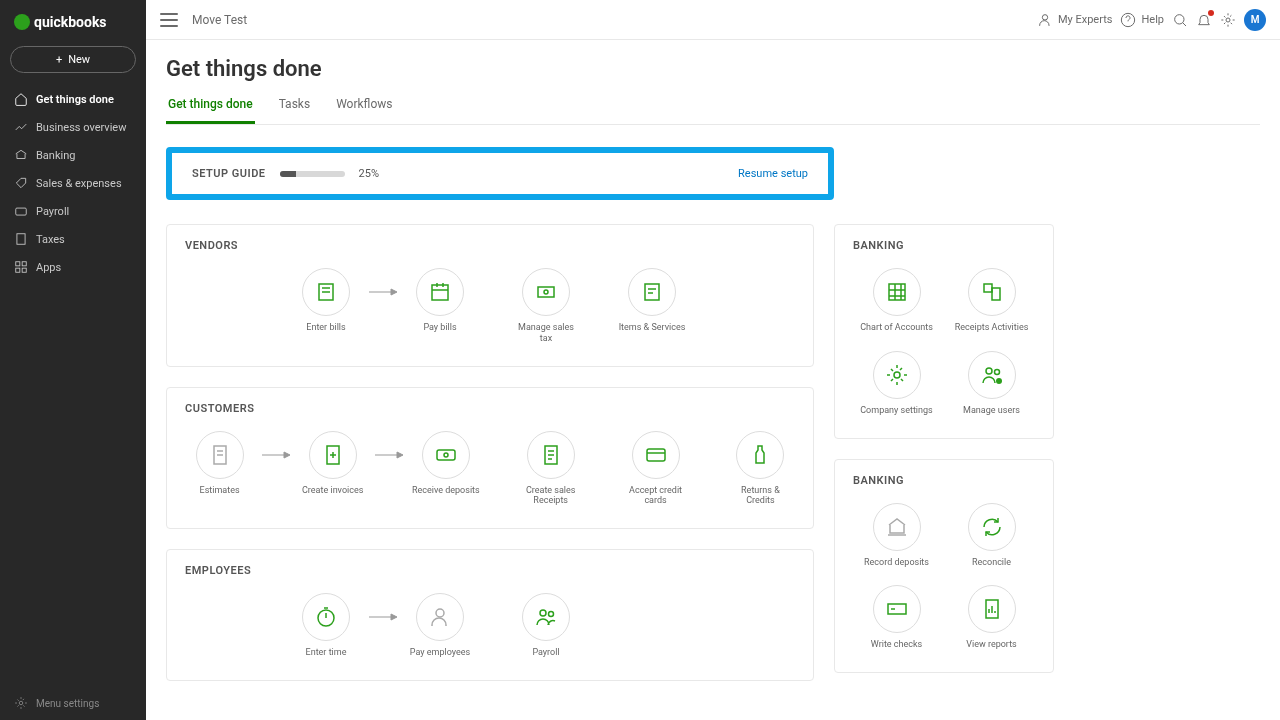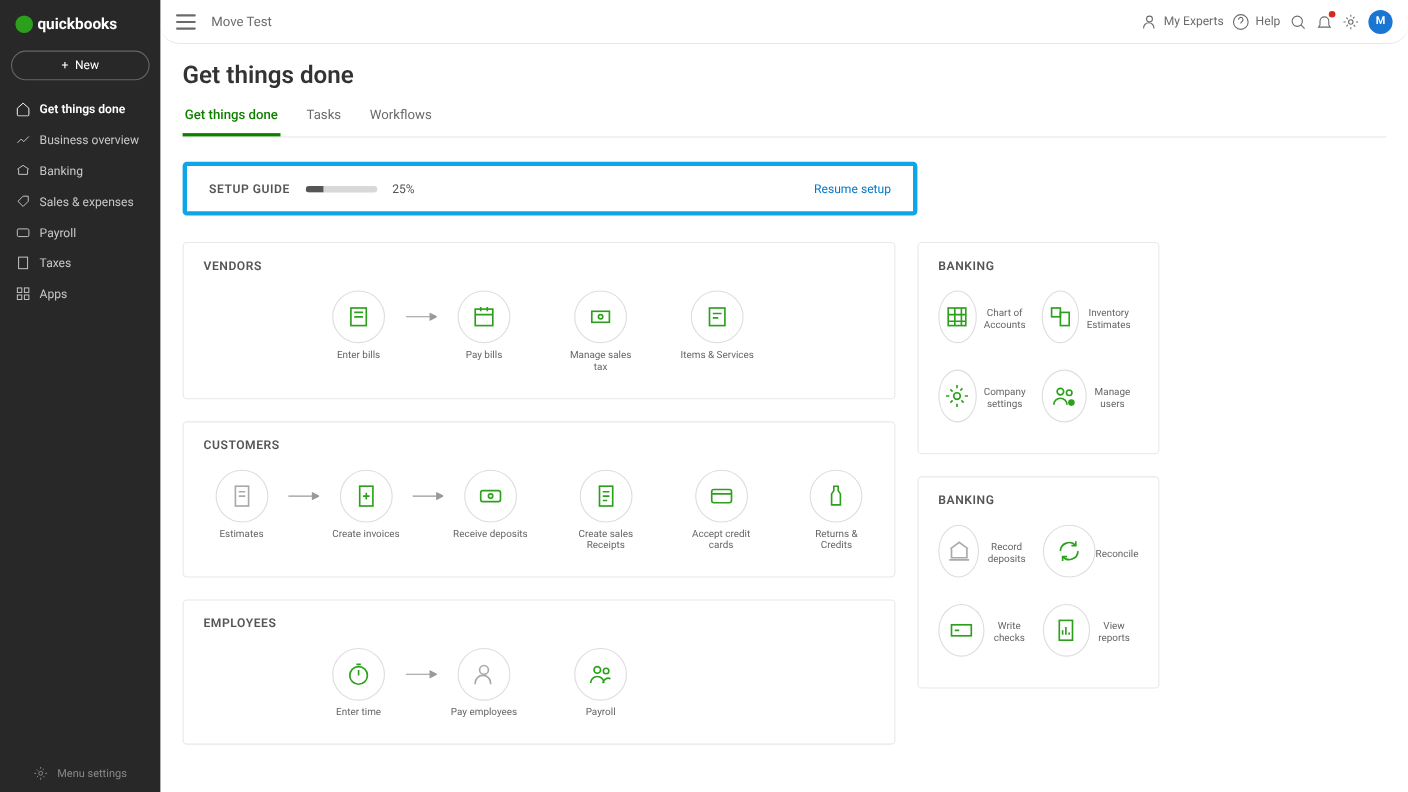--- a/index.html
+++ b/index.html
@@ -10,45 +10,45 @@
 .sidebar { width: 146px; background: #282828; color: #fff; display: flex; flex-direction: column; padding-top: 8px; }
 .logo { padding: 6px 14px 10px; display: flex; align-items: center; gap: 4px; }
 .logo-circle { width: 16px; height: 16px; border-radius: 50%; background: #2ca01c; }
 .logo-text { font-size: 14px; font-weight: 700; color: #fff; }
 .new-btn { margin: 6px 10px 12px; padding: 6px 0; border: 1px solid #666; border-radius: 18px; background: transparent; color: #fff; font-size: 11px; display: flex; align-items: center; justify-content: center; gap: 6px; cursor: pointer; }
 .nav { flex: 1; }
 .nav-item { display: flex; align-items: center; gap: 8px; padding: 7px 14px; font-size: 11px; color: #c9c9c9; cursor: pointer; }
 .nav-item.active { color: #fff; font-weight: 600; }
 .nav-icon { width: 14px; height: 14px; display: inline-flex; align-items: center; justify-content: center; }
 .nav-icon svg { width: 14px; height: 14px; stroke: currentColor; fill: none; stroke-width: 1.5; }
-.menu-settings { padding: 10px 30px; font-size: 10px; color: #888; display: flex; align-items: center; gap: 8px; cursor: pointer; }
+.menu-settings { padding: 10px 14px; font-size: 10px; color: #888; display: flex; align-items: center; gap: 8px; cursor: pointer; }
 
 
 .main { flex: 1; background: #fff; display: flex; flex-direction: column; overflow: hidden; }
-.topbar { height: 40px; border-bottom: 1px solid #e8e8e8; display: flex; align-items: center; padding: 0 14px; gap: 14px; border-radius: 17px; }
+.topbar { height: 40px; border-bottom: 1px solid #e8e8e8; display: flex; align-items: center; padding: 0 14px; gap: 14px; }
 .hamburger { width: 18px; height: 14px; display: flex; flex-direction: column; justify-content: space-between; cursor: pointer; }
 .hamburger span { height: 2px; background: #6b6b6b; border-radius: 1px; }
 .company-name { font-size: 12px; color: #6b6b6b; }
 .topbar-right { margin-left: auto; display: flex; align-items: center; gap: 8px; }
 .topbar-link { display: flex; align-items: center; gap: 5px; font-size: 11px; color: #6b6b6b; cursor: pointer; }
 .topbar-icon { width: 16px; height: 16px; cursor: pointer; display: inline-flex; align-items: center; justify-content: center; }
 .topbar-icon svg { width: 16px; height: 16px; stroke: #6b6b6b; fill: none; stroke-width: 1.5; }
 .notif-dot { position: relative; }
 .notif-dot::after { content: ''; position: absolute; top: -2px; right: -2px; width: 6px; height: 6px; background: #d52b1e; border-radius: 50%; }
 .avatar { width: 22px; height: 22px; border-radius: 50%; background: #1976d2; color: #fff; display: flex; align-items: center; justify-content: center; font-size: 10px; font-weight: 600; cursor: pointer; }
 
 
 .page { padding: 16px 20px; overflow-y: auto; flex: 1; }
 .page-title { font-size: 22px; font-weight: 600; color: #333; margin-bottom: 10px; }
 .tabs { display: flex; gap: 22px; border-bottom: 1px solid #e8e8e8; margin-bottom: 22px; }
 .tab { padding: 6px 2px 10px; font-size: 12px; color: #6b6b6b; cursor: pointer; border-bottom: 3px solid transparent; }
 .tab.active { color: #108000; border-bottom-color: #108000; font-weight: 500; }
 
 
-.setup-card { border: 4px solid #0ea5e9; border-radius: 4px; padding: 14px 20px; display: flex; align-items: center; gap: 14px; width: 668px; margin-bottom: 22px; }
+.setup-card { border: 6px solid #0ea5e9; border-radius: 4px; padding: 14px 20px; display: flex; align-items: center; gap: 14px; width: 668px; margin-bottom: 22px; }
 .setup-label { font-size: 11px; font-weight: 600; letter-spacing: 0.5px; color: #555; }
 .progress-bar { width: 65px; height: 6px; background: #d8d8d8; border-radius: 3px; overflow: hidden; }
 .progress-fill { height: 100%; background: #555; width: 25%; }
 .progress-pct { font-size: 11px; color: #555; }
 .resume-link { margin-left: auto; font-size: 11px; color: #0077c5; cursor: pointer; }
 
 
 .content-row { display: flex; gap: 20px; margin-top: 24px; }
 .left-col { width: 648px; }
 .right-col { width: 220px; }
@@ -61,21 +61,21 @@
 .flow-circle { width: 48px; height: 48px; border: 1px solid #ddd; border-radius: 50%; display: flex; align-items: center; justify-content: center; margin-bottom: 6px; }
 .flow-circle svg { width: 24px; height: 24px; stroke: #2ca01c; fill: none; stroke-width: 1.5; }
 .flow-circle.light svg { stroke: #aaa; }
 .flow-label { font-size: 9px; color: #666; text-align: center; line-height: 1.2; }
 .arrow { width: 28px; height: 48px; display: flex; align-items: center; justify-content: center; }
 .arrow svg { width: 28px; height: 8px; stroke: #999; fill: #999; }
 .spacer-70 { width: 70px; }
 .gap { width: 20px; }
 
 .right-grid { display: grid; grid-template-columns: 1fr 1fr; gap: 18px 8px; }
-.right-item { display: flex; flex-direction: row; align-items: center; cursor: pointer; }
+.right-item { display: flex; flex-direction: column; align-items: center; cursor: pointer; }
 .right-item .flow-label { font-size: 9px; }
 
 </style>
 </head>
 <body>
 
 <div class="app">
 
   <aside class="sidebar">
     <div class="logo">
@@ -412,21 +412,21 @@
                   </div>
                 <span class="flow-label">Chart of Accounts</span>
               </div>
               <div class="right-item">
                 <div class="flow-circle">
                     <svg viewBox="0 0 24 24">
                       <rect x="4" y="4" width="8" height="8"></rect>
                       <rect x="12" y="8" width="8" height="12"></rect>
                     </svg>
                   </div>
-                <span class="flow-label">Inventory Estimates</span>
+                <span class="flow-label">Receipts Activities</span>
               </div>
               <div class="right-item">
                 <div class="flow-circle">
                     <svg viewBox="0 0 24 24">
                       <circle cx="12" cy="12" r="3"></circle>
                       <path d="M12 2v3m0 14v3m10-10h-3M5 12H2m15-7l-2 2M8 16l-2 2m0-12l2 2m8 8l2 2"></path>
                     </svg>
                   </div>
                 <span class="flow-label">Company settings</span>
               </div>

